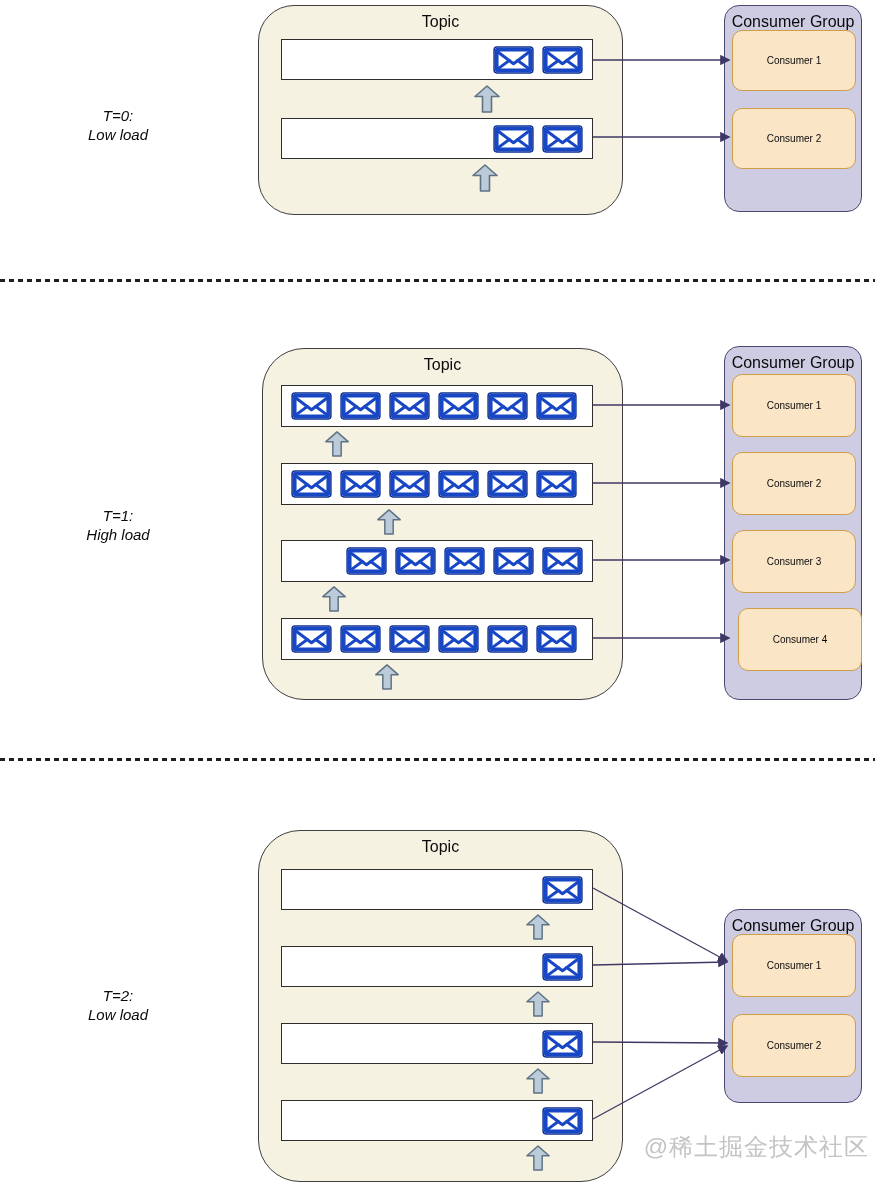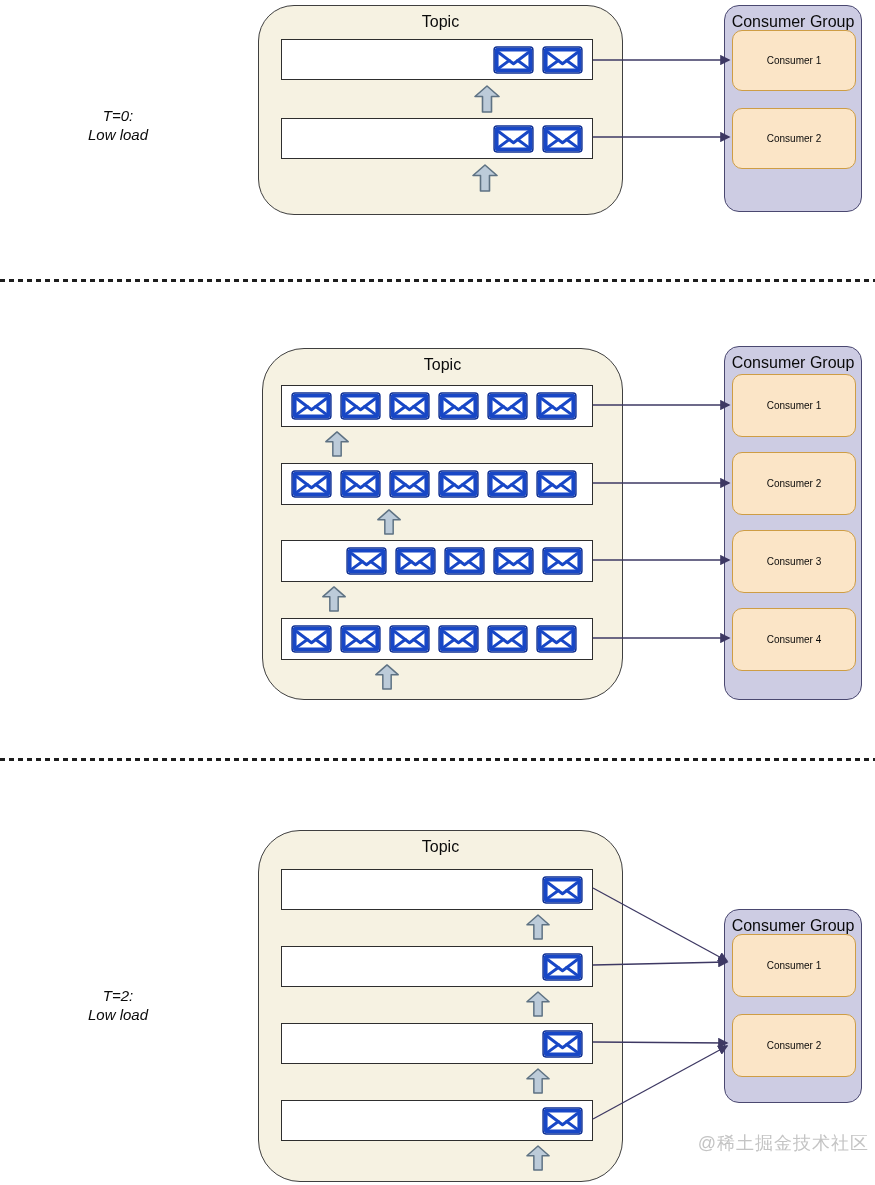--- a/index.html
+++ b/index.html
@@ -27,21 +27,21 @@
   .partition{position:absolute;background:#fff;border:1.5px solid var(--partition-border);
     box-sizing:border-box;display:flex;align-items:center;gap:6px;padding:0 8px;}
   .env{width:43px;height:28px;flex:0 0 auto;display:block;}
   .producer-arrow{position:absolute;}
   .producer-arrow svg{width:100%;height:100%;display:block;}
   .group-box{position:absolute;background:var(--group-fill);
     border:1.4px solid var(--group-border);border-radius:15px;box-sizing:border-box;z-index:2;}
   .consumer{position:absolute;background:var(--consumer-fill);
     border:1.4px solid var(--consumer-border);border-radius:10px;box-sizing:border-box;
     display:flex;align-items:center;justify-content:center;font-size:10px;color:#0a0a0a;}
-  .watermark{position:absolute;right:6px;top:1131px;font-size:18px;
+  .watermark{position:absolute;right:6px;top:1131px;font-size:24px;
     color:var(--watermark-color);letter-spacing:1px;z-index:4;}
 </style>
 </head>
 <body>
 
 <div class="canvas">
 
   <svg id="connectors" width="875" height="1185" viewBox="0 0 875 1185">
     <defs>
       <marker id="ah" viewBox="0 0 10 10" refX="8.5" refY="5" markerWidth="8" markerHeight="8" orient="auto">
@@ -111,20 +111,24 @@
       </div>
   </div>
   <div class="group-box" style="left: 724px; top: 5px; width: 138px; height: 207px;">
     <div class="box-title">Consumer Group</div>
     <div class="consumers">
         <div class="consumer" style="left: 7px; top: 24px; width: 124px; height: 61px;">Consumer 1</div>
         <div class="consumer" style="left: 7px; top: 102px; width: 124px; height: 61px;">Consumer 2</div>
       </div>
   </div>
 
+  <div class="time-label" style="top: 506px;">
+    <div>T=1:</div>
+    <div>High load</div>
+  </div>
   <div class="topic-box" style="left: 262px; top: 348px; width: 361px; height: 352px; border-radius: 42px;">
     <div class="box-title">Topic</div>
     <div class="partitions">
         <div class="partition" style="left: 18px; top: 36px; width: 312px; height: 42px; justify-content: flex-start;">
           <svg class="env" viewBox="0 0 44 30">
             <rect x="1.2" y="1.2" width="41.6" height="27.6" rx="3" fill="#fff" stroke="var(--envelope-dark)" stroke-width="1.6"></rect>
             <rect x="4" y="4" width="36" height="22" rx="1" fill="#fff" stroke="var(--envelope-blue)" stroke-width="4"></rect>
             <path d="M6,7 L22,19 L38,7" fill="none" stroke="var(--envelope-blue)" stroke-width="3.2" stroke-linecap="round" stroke-linejoin="round"></path>
             <path d="M6,24 L17.5,15.5 M38,24 L26.5,15.5" fill="none" stroke="var(--envelope-blue)" stroke-width="3.2" stroke-linecap="round"></path>
           </svg>
@@ -288,21 +292,21 @@
           </svg>
         </div>
       </div>
   </div>
   <div class="group-box" style="left: 724px; top: 346px; width: 138px; height: 354px;">
     <div class="box-title">Consumer Group</div>
     <div class="consumers">
         <div class="consumer" style="left: 7px; top: 27px; width: 124px; height: 63px;">Consumer 1</div>
         <div class="consumer" style="left: 7px; top: 105px; width: 124px; height: 63px;">Consumer 2</div>
         <div class="consumer" style="left: 7px; top: 183px; width: 124px; height: 63px; border-radius: 12px;">Consumer 3</div>
-        <div class="consumer" style="left: 7px; top: 261px; width: 124px; height: 63px;">Consumer 4</div>
+        <div class="consumer" style="left: 13px; top: 261px; width: 124px; height: 63px;">Consumer 4</div>
       </div>
   </div>
 
   <div class="time-label" style="top: 986px;">
     <div>T=2:</div>
     <div>Low load</div>
   </div>
   <div class="topic-box" style="left: 258px; top: 830px; width: 365px; height: 352px; border-radius: 42px;">
     <div class="box-title">Topic</div>
     <div class="partitions">

